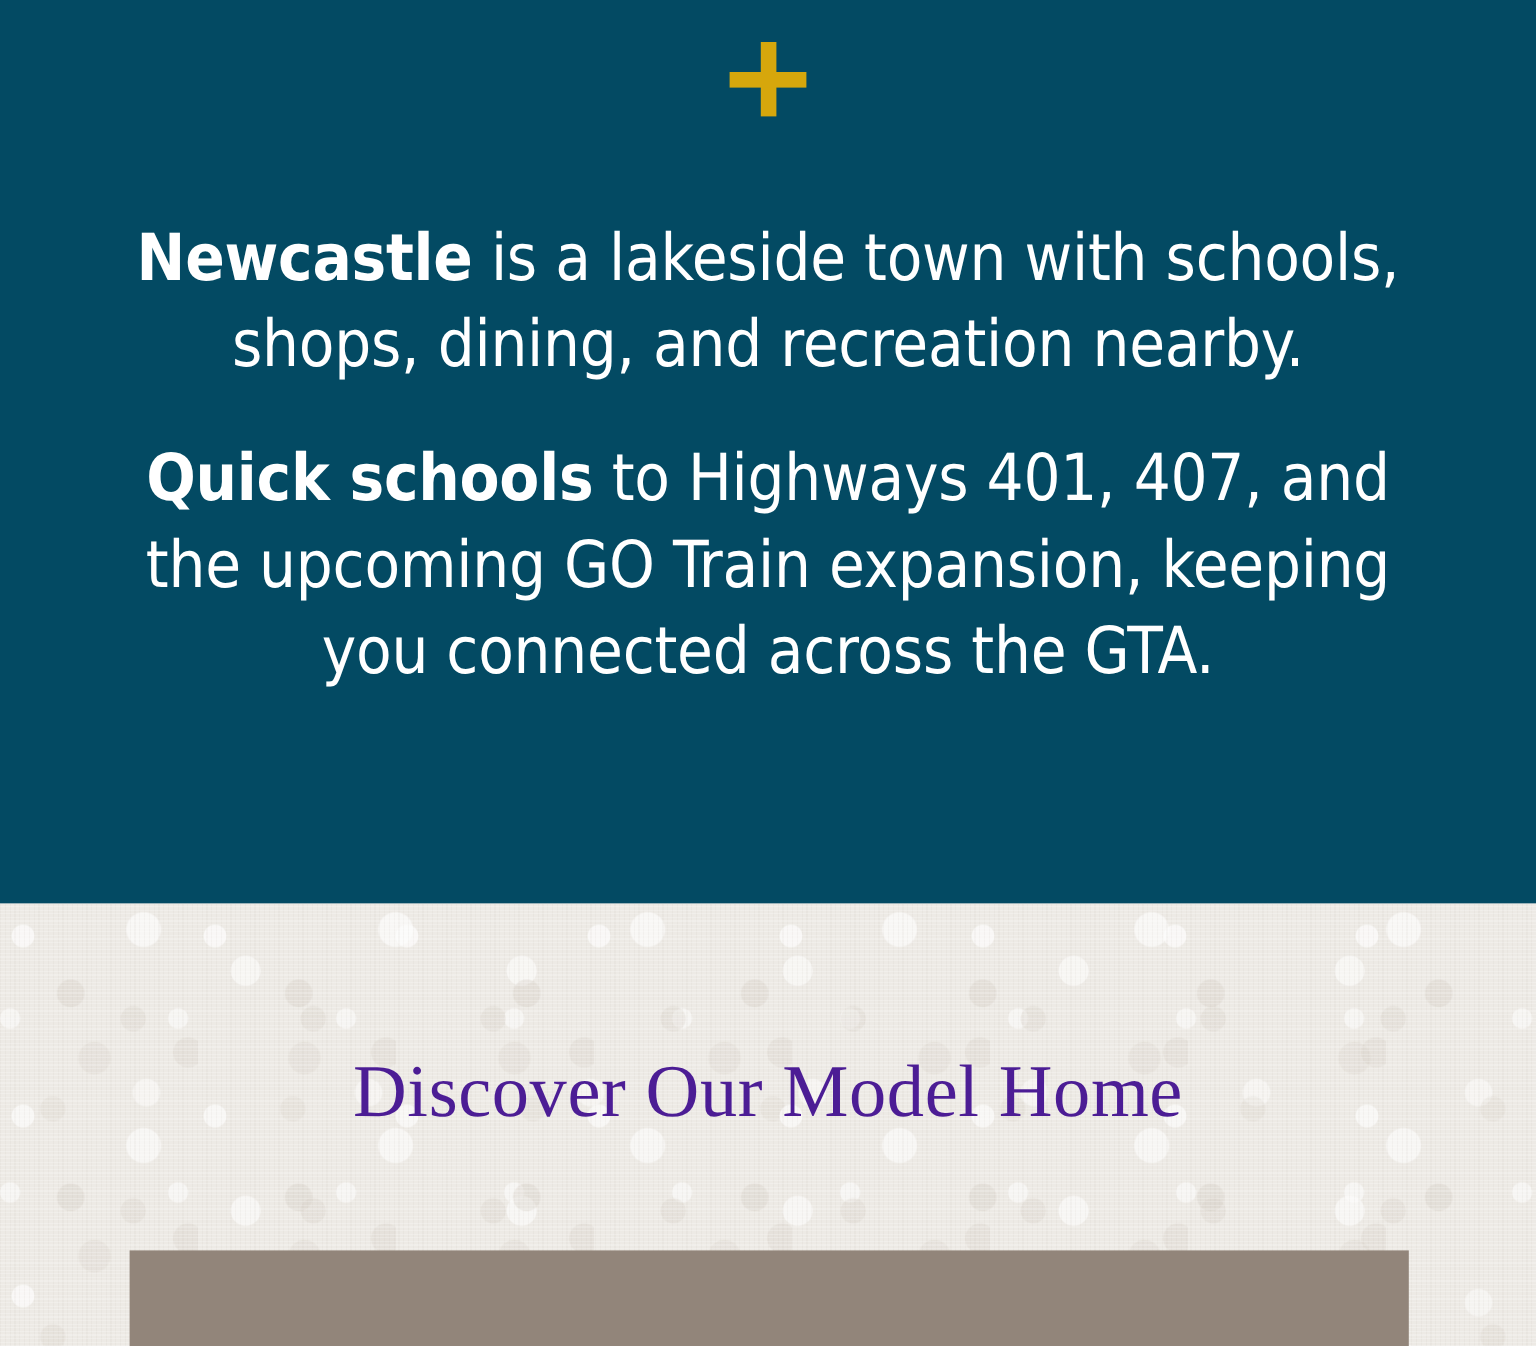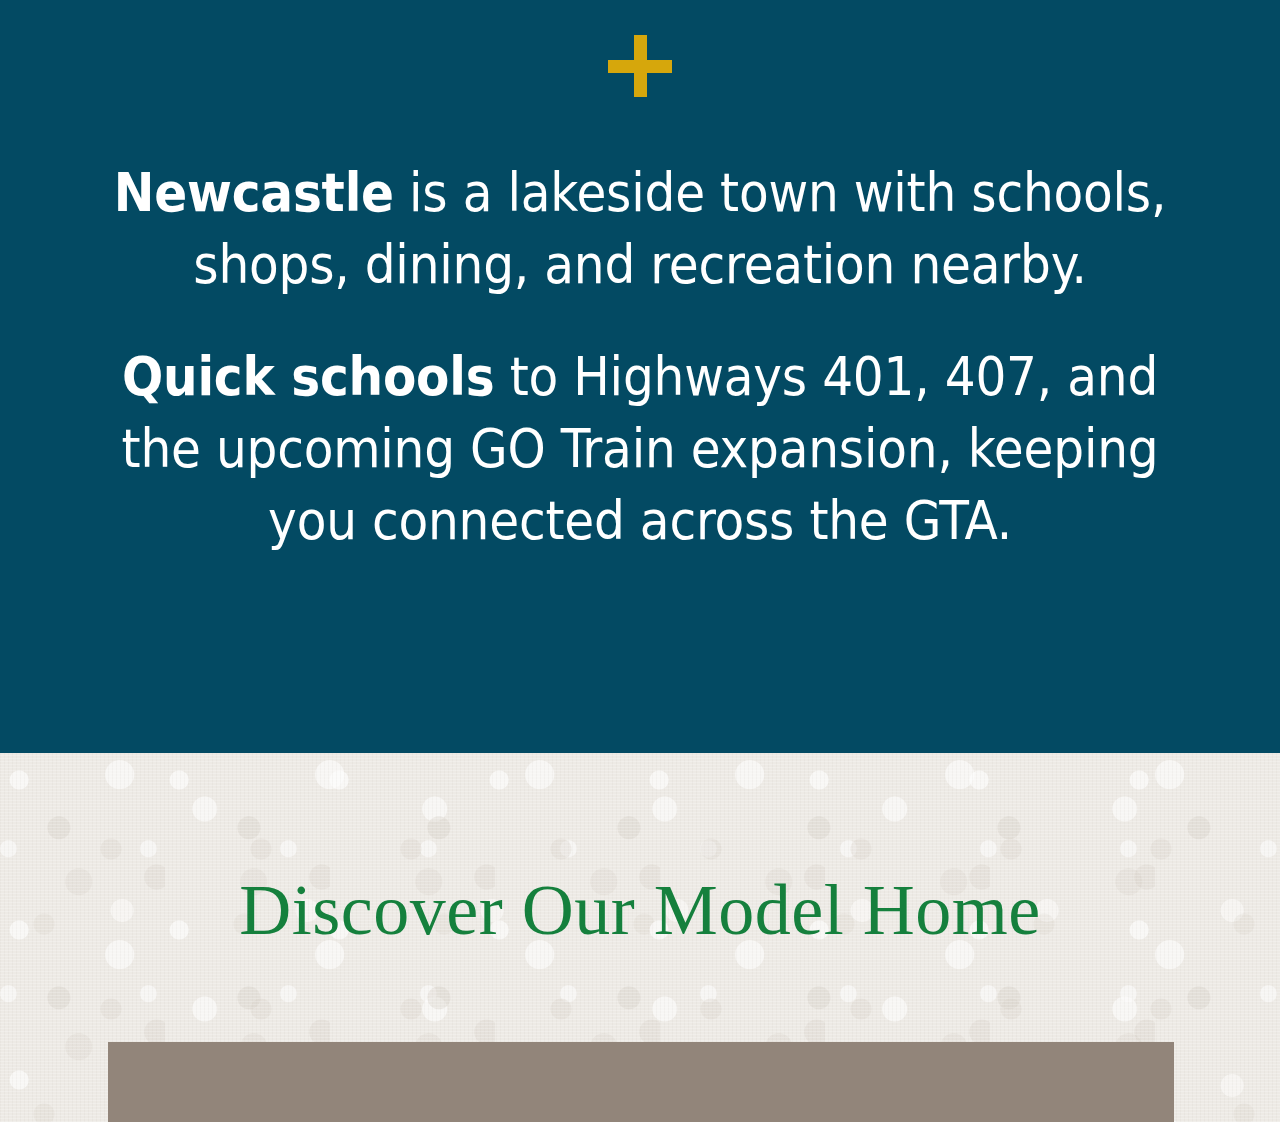--- a/index.html
+++ b/index.html
@@ -44,21 +44,21 @@
   }
   .plus-icon .bar-h {
     position:absolute;
     left:0; top:25px;
     width:64px; height:13px;
     background:#D6A70C;
   }
 
   .teal-copy {
     width:1130px;
-    margin-top:60px;
+    margin-top:82px;
     text-align:center;
     color:#FFFFFF;
   }
 
   .teal-para {
     font-family:"DejaVu Sans Condensed","Liberation Sans Narrow","Liberation Sans", sans-serif;
     font-stretch:condensed;
     font-size:54px;
     line-height:72px;
     font-weight:400;
@@ -111,24 +111,24 @@
       repeating-linear-gradient(90deg, rgba(190,182,172,0.10) 0 1px, rgba(0,0,0,0) 1px 4px);
     pointer-events:none;
   }
 
   .model-heading {
     position:absolute;
     left:0; top:112px;
     width:1280px;
     text-align:center;
     font-family:"Liberation Serif","DejaVu Serif", serif;
-    font-size:72px;
+    font-size:62px;
     line-height:90px;
     font-weight:400;
-    color:#15803d;
+    color:#4c1d95;
     letter-spacing:0.5px;
     z-index:2;
   }
 
   .model-media {
     position:absolute;
     left:108px;
     top:289px;
     width:1066px;
     height:80px;

